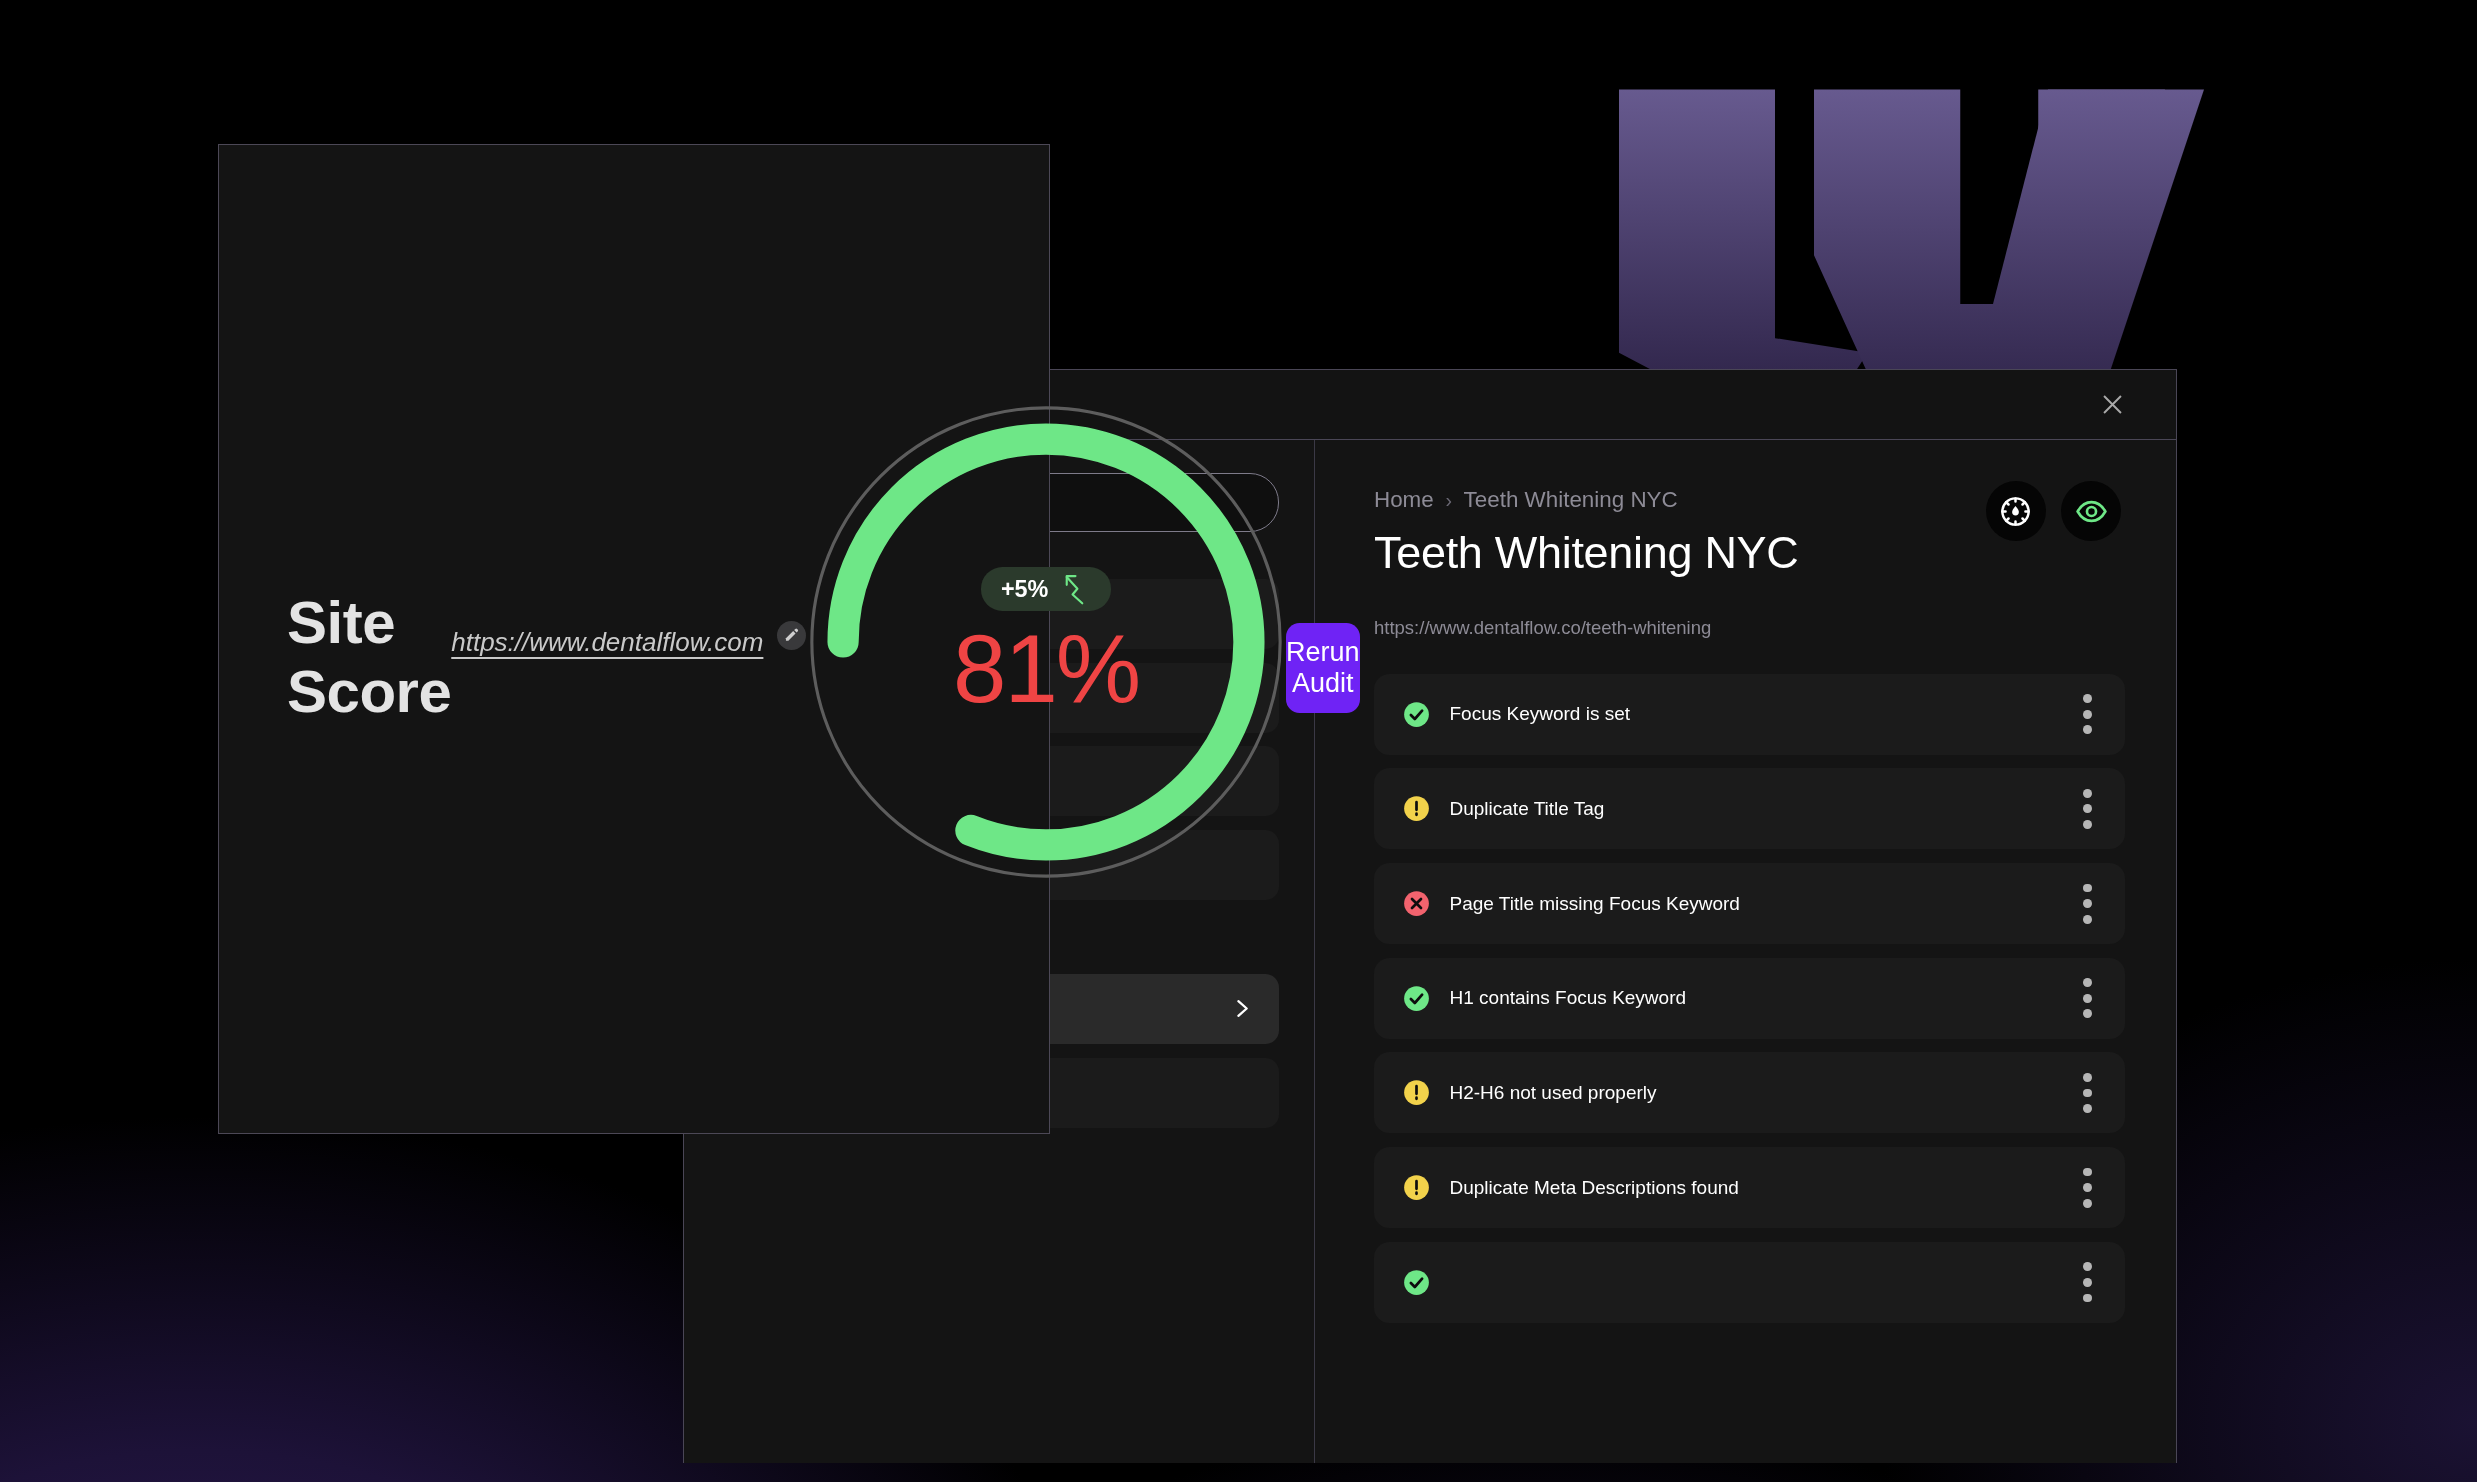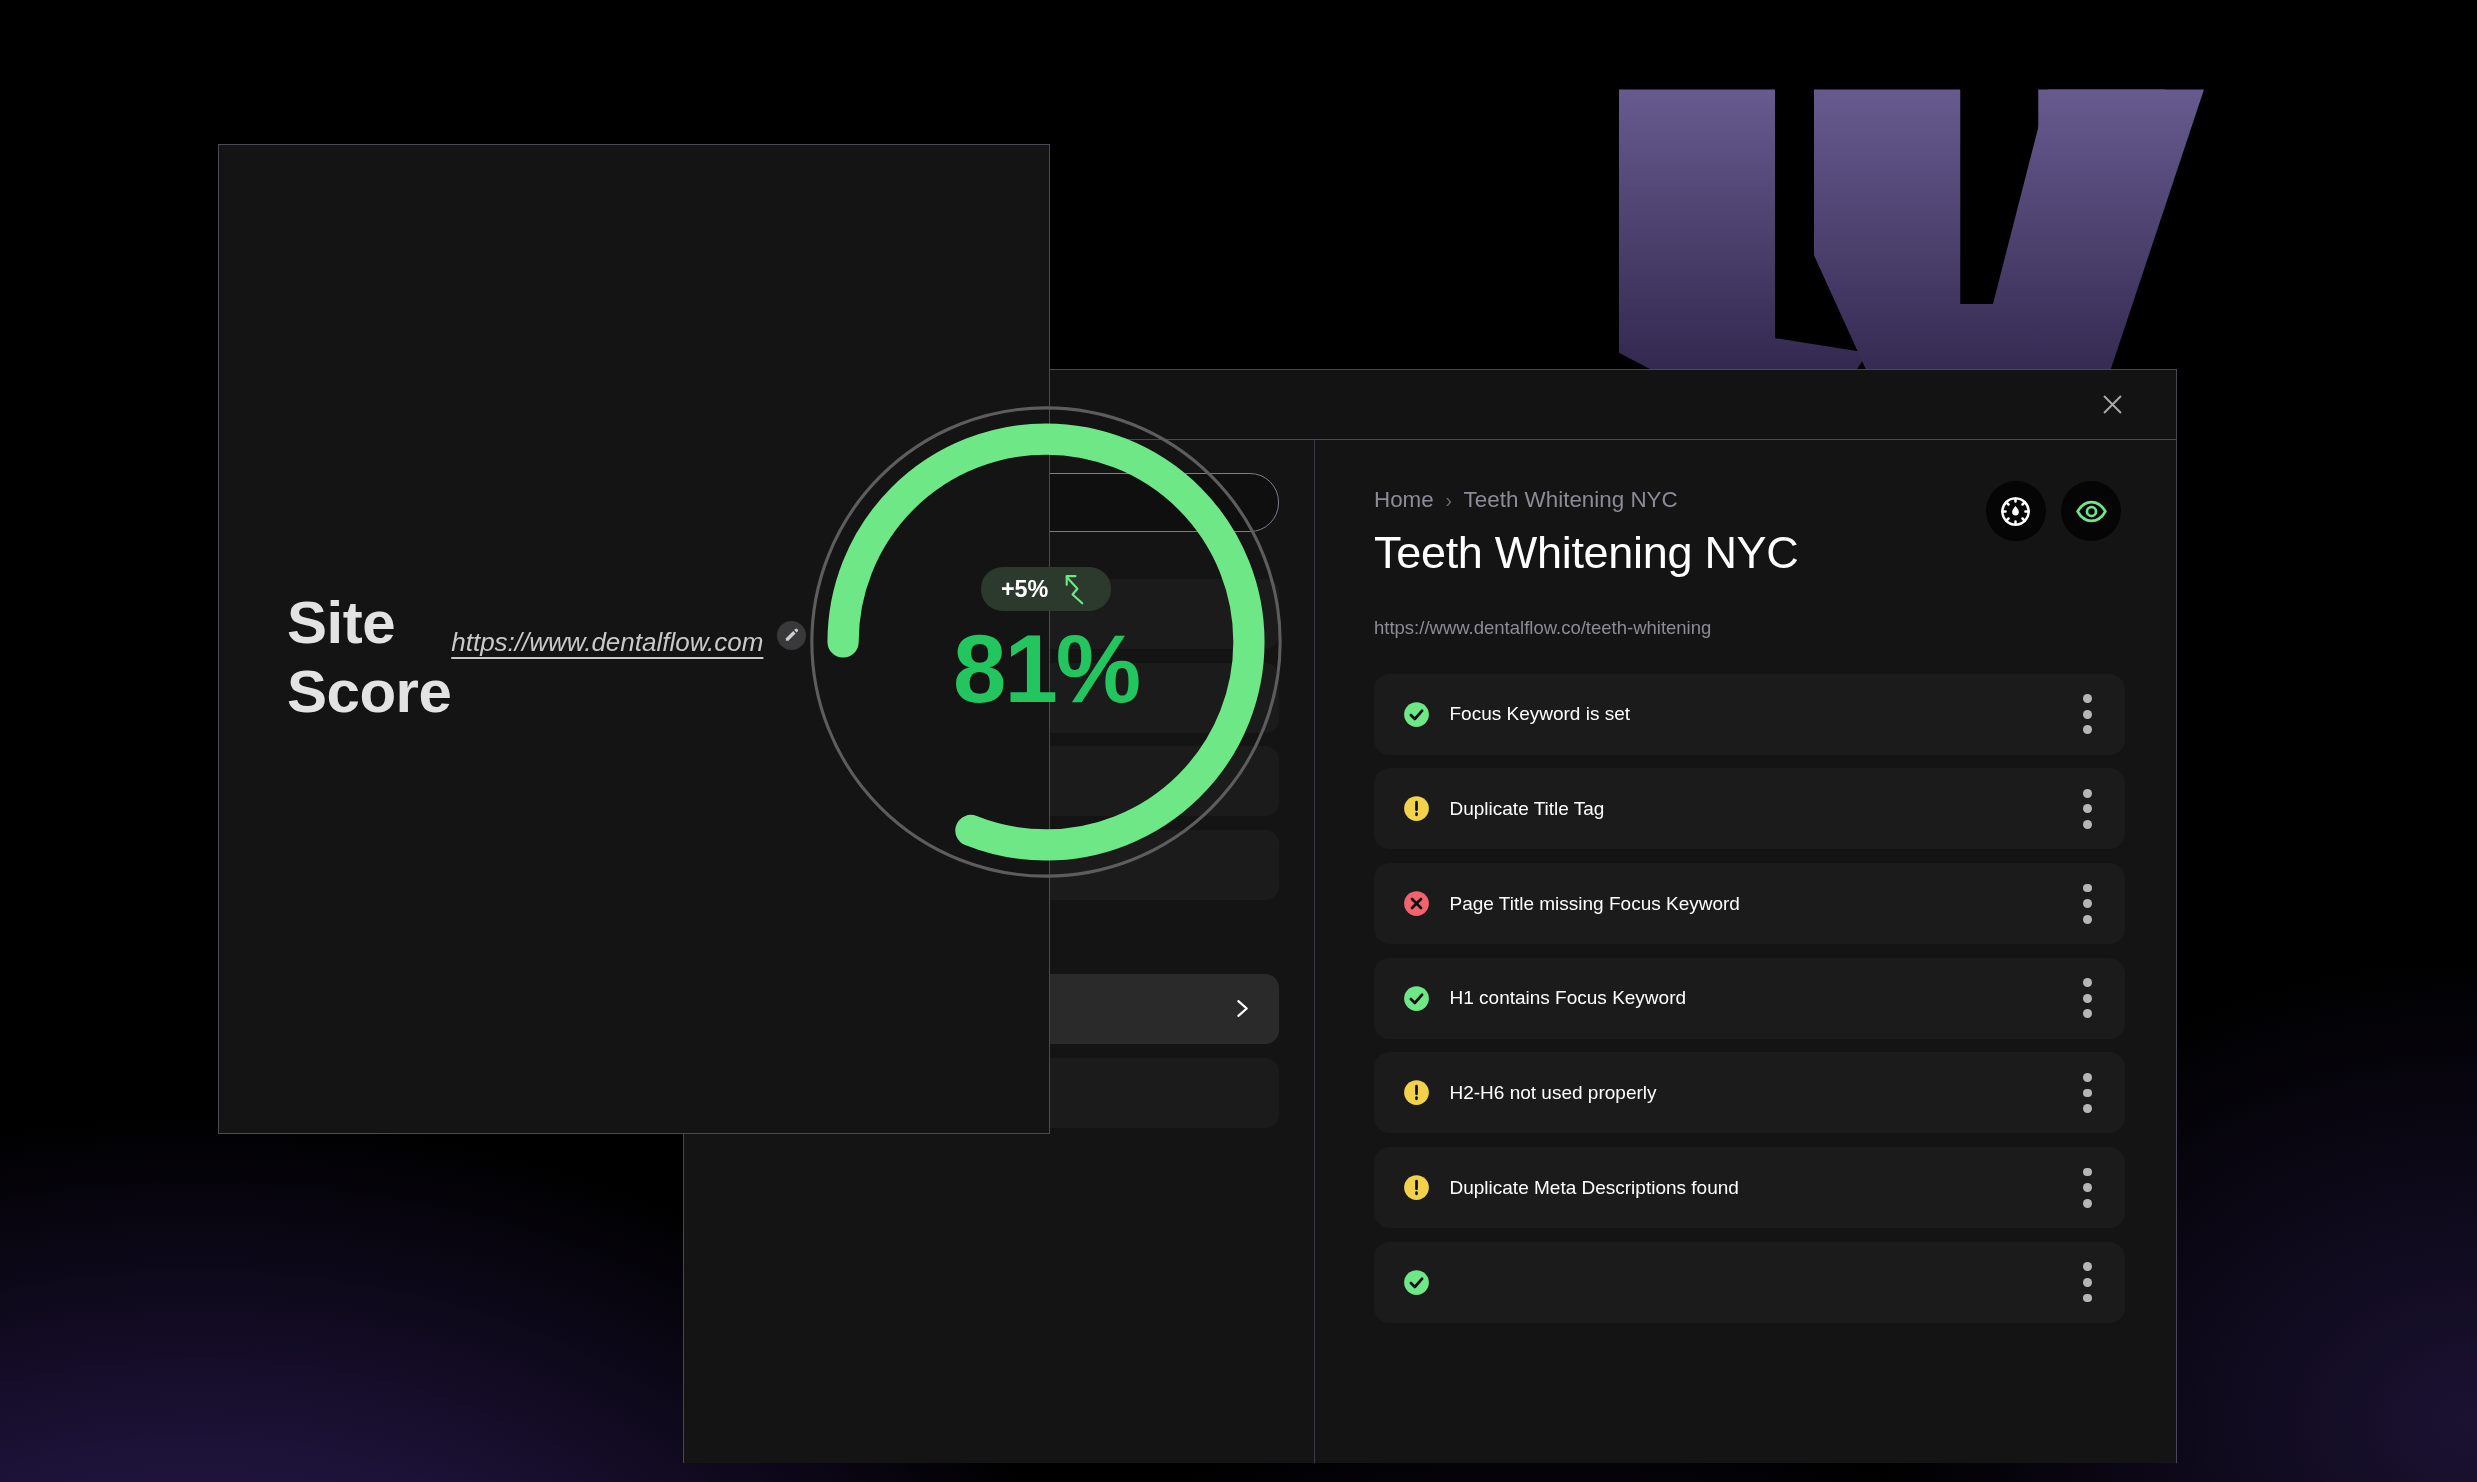--- a/index.html
+++ b/index.html
@@ -187,21 +187,21 @@
   }
   #delta-badge {
     background:#2b3a2c; border-radius:21.5px;
     padding:8.8px 19.5px;
     display:flex; align-items:center; gap:9.8px;
     margin-bottom:9.8px;
   }
   #delta-badge .txt { color:#fff; font-size:23.4px; font-weight:700; }
   #delta-badge svg { width:33px; height:23.4px; display:block; }
   #score-value {
-    color:#22c55e; font-size:96px; font-weight:700; letter-spacing:-2px;
+    color:#ef4444; font-size:96px; font-weight:400; letter-spacing:-2px;
     line-height:1;
   }
 
   #rerun-btn {
     width:100%; height:90px;
     background:#6f23f5; border:none; border-radius:13.7px;
     color:#fff; font-size:27px;
     font-family:"Liberation Sans", sans-serif;
     cursor:pointer;
   }
@@ -429,14 +429,15 @@
         <span class="txt">+5%</span>
         <svg viewBox="0 0 34 24" fill="none" stroke="#6ee787" stroke-width="2.2" stroke-linecap="round" stroke-linejoin="round">
           <path d="M2 20 L11 10 L17 15 L29 4"></path>
           <path d="M21 4 H30 V13"></path>
         </svg>
       </div>
       <div id="score-value">81%</div>
     </div>
   </div>
 
+  <button id="rerun-btn">Rerun Audit</button>
 </div>
 
 
 </body></html>

